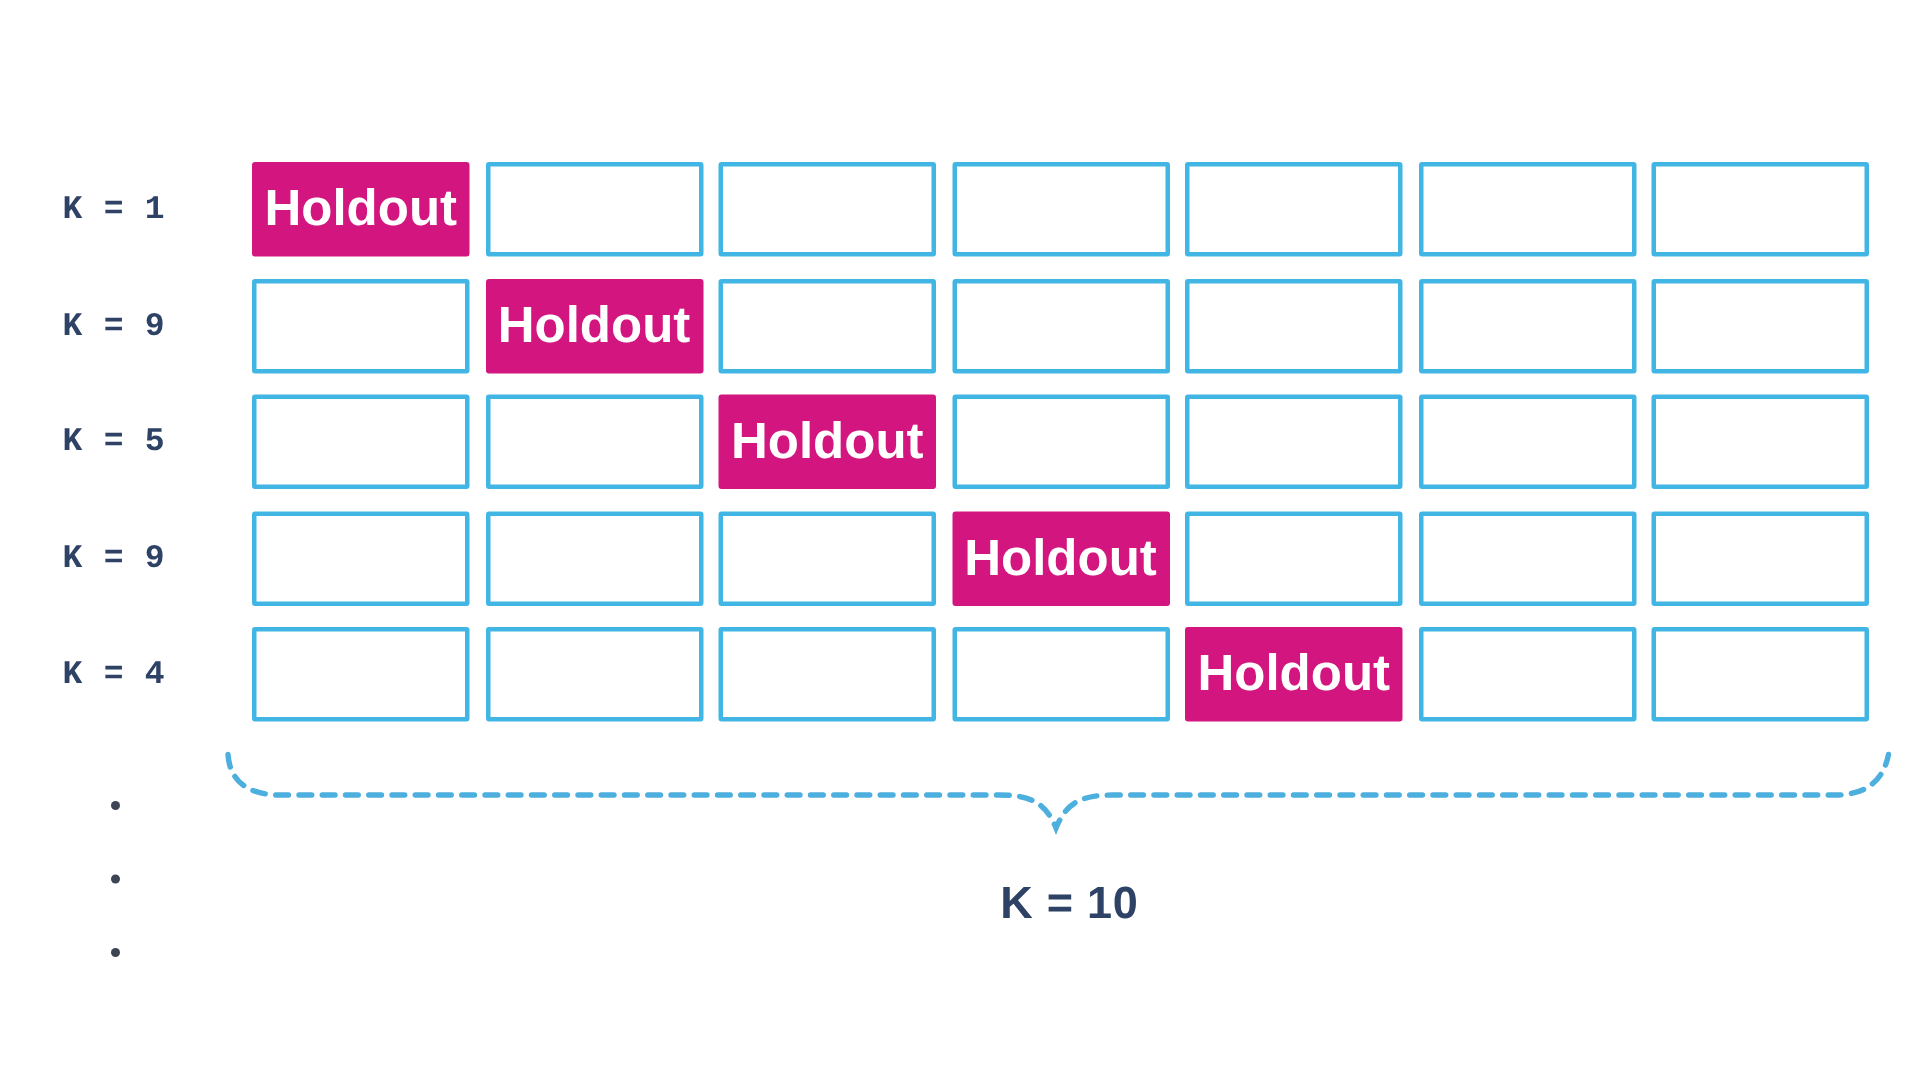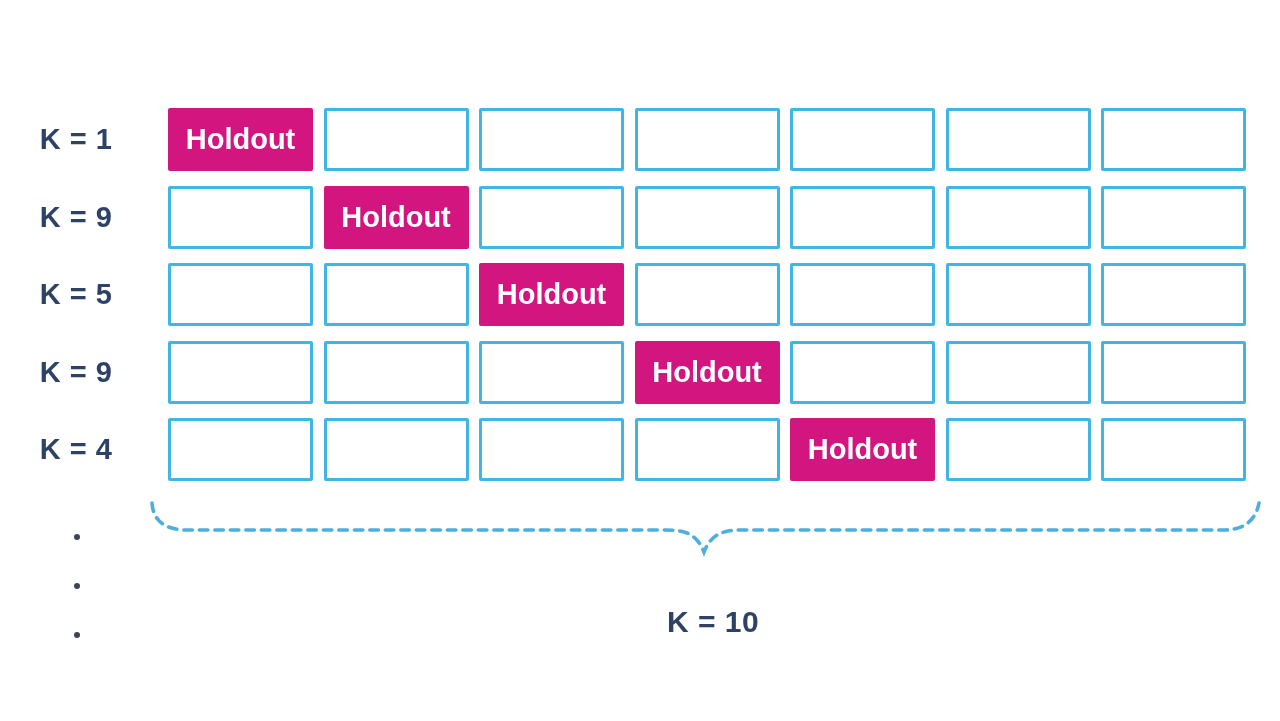--- a/index.html
+++ b/index.html
@@ -33,24 +33,25 @@
     top:108px;
     width:104px;
     display:grid;
     grid-auto-rows:63px;
     row-gap:14.5px;
   }
   .row-label{
     display:flex;
     align-items:center;
     justify-content:center;
-    font-size:29px;
+    font-size:22px;
     font-weight:bold;
     color:var(--label-text);
     letter-spacing:0.5px;
+    font-family:Liberation Mono, monospace;
   }
 
   
   .cells{
     position:absolute;
     left:168px;
     top:108px;
     display:grid;
     grid-template-columns:repeat(7,145px);
     grid-auto-rows:63px;
@@ -62,21 +63,21 @@
     border-radius:2px;
     background:#ffffff;
   }
   .cell.holdout{
     border-color:var(--holdout-fill);
     background:var(--holdout-fill);
     color:var(--holdout-text);
     display:flex;
     align-items:center;
     justify-content:center;
-    font-size:29px;
+    font-size:34px;
     font-weight:bold;
   }
 
   
   .brace{
     position:absolute;
     left:0;
     top:0;
     width:1280px;
     height:721px;
@@ -87,21 +88,21 @@
     stroke:var(--brace-stroke);
     stroke-width:3.6;
     stroke-dasharray:8.5 7;
     stroke-linecap:round;
   }
 
   
   .brace-label{
     position:absolute;
     left:633px;
-    top:605px;
+    top:586px;
     width:160px;
     text-align:center;
     font-size:30px;
     font-weight:bold;
     color:var(--label-text);
     letter-spacing:0.5px;
   }
 
   
   .dots{

